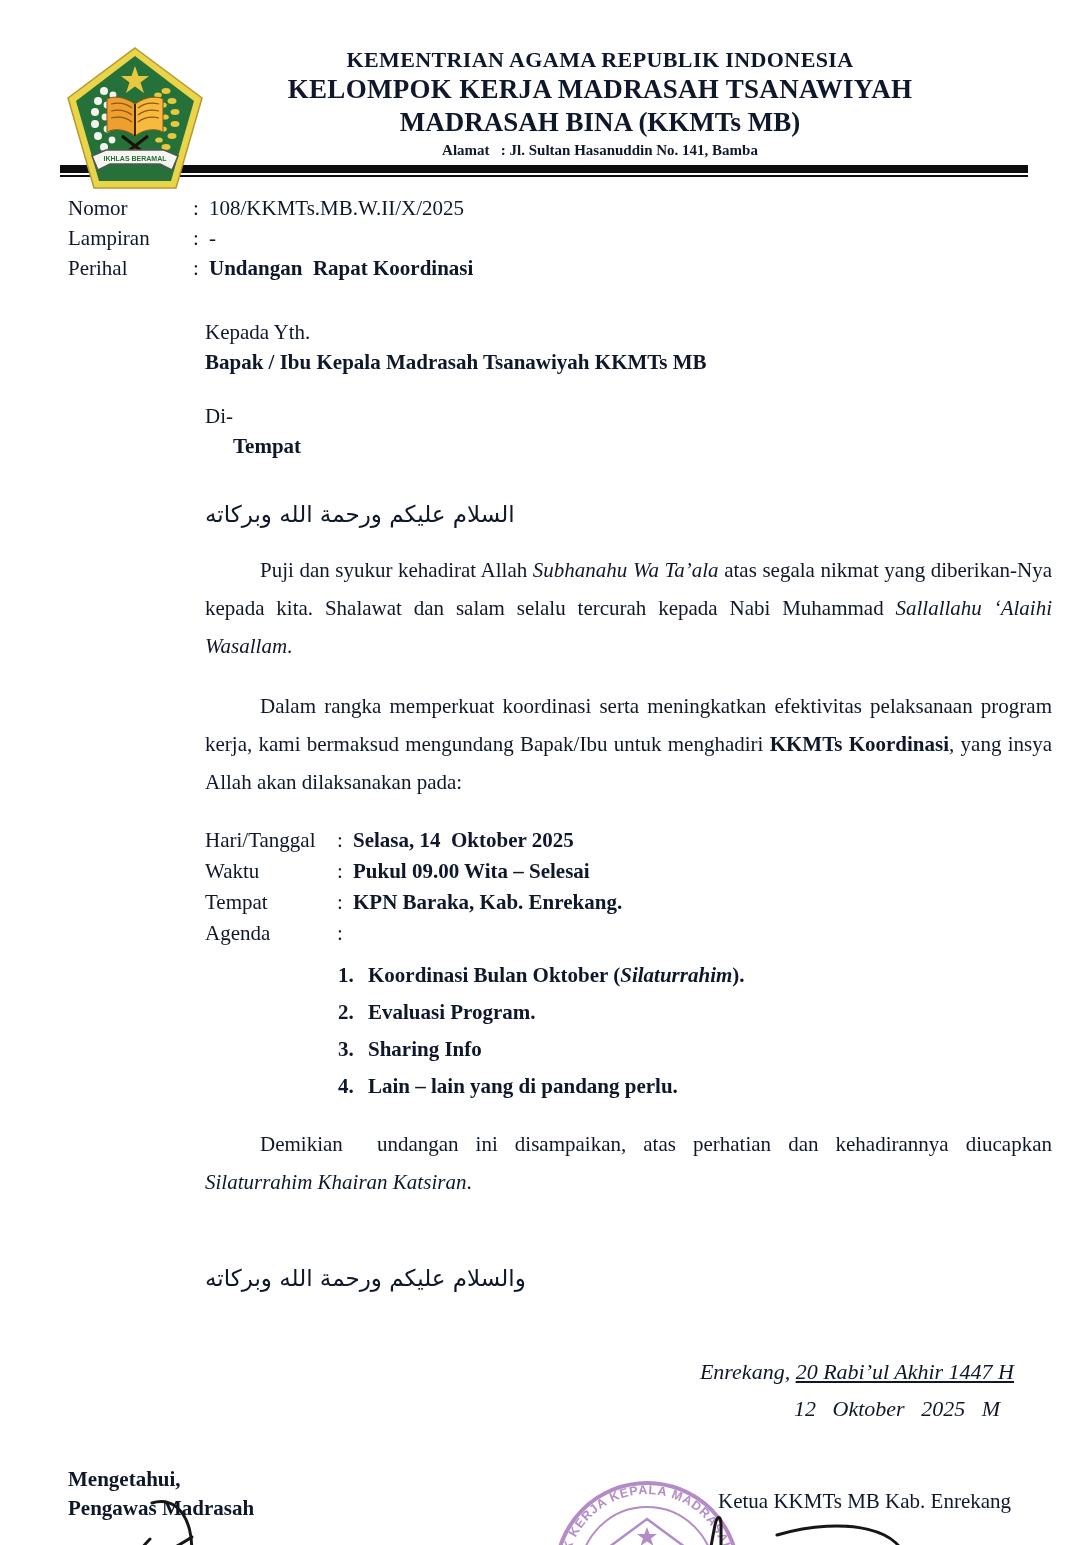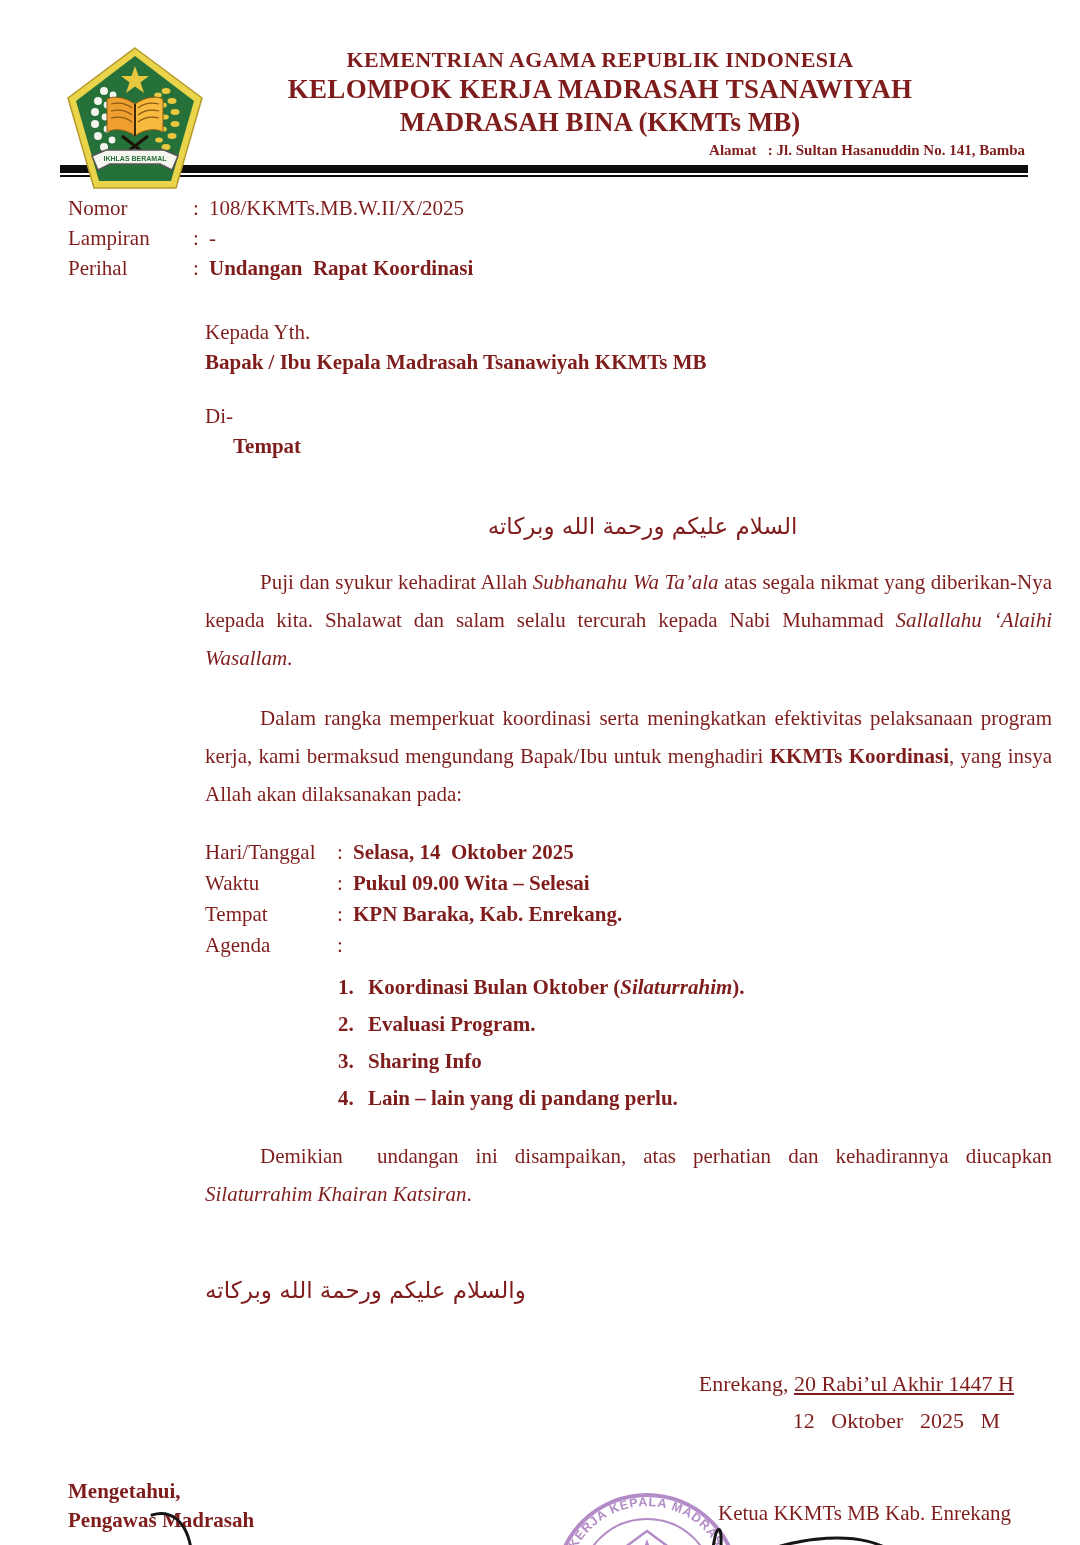--- a/index.html
+++ b/index.html
@@ -1,62 +1,62 @@
 <!DOCTYPE html>
 <html><head>
 <meta charset="utf-8">
 <style>
   html,body{margin:0;padding:0;background:#e8e8e8;}
   .page{
     width:1080px;height:1545px;position:relative;margin:0 auto;
-    background:#ffffff;color:#7f1d1d;overflow:hidden;
+    background:#ffffff;color:#0f172a;overflow:hidden;
     font-family:"Liberation Serif", serif;
   }
   
   .letterhead{position:relative;padding-top:46px;}
   .logo{position:absolute;left:64px;top:44px;width:142px;height:146px;}
   .head-text{margin-left:175px;margin-right:55px;text-align:center;font-weight:bold;line-height:1;}
   .h-line1{font-size:22px;line-height:27px;letter-spacing:.4px;}
   .h-line2{font-size:27px;line-height:33px;letter-spacing:.3px;}
   .h-line3{font-size:27px;line-height:32px;}
   .h-line4{font-size:22px;line-height:27px;letter-spacing:.5px;}
-  .h-addr{font-size:15px;line-height:20px;margin-top:2px;white-space:pre-wrap;text-align:right;}
+  .h-addr{font-size:15px;line-height:20px;margin-top:2px;white-space:pre-wrap;}
   .rule{margin:5px 52px 0 60px;height:2px;border-top:8px solid #0d0d0d;border-bottom:2px solid #0d0d0d;}
   
   .meta{margin:16px 0 0 68px;font-size:21px;line-height:30px;}
   .m-row{display:flex;}
   .m-label{width:125px;flex:none;}
   .m-sep{width:16px;flex:none;}
   .m-value{white-space:pre-wrap;}
   .bold{font-weight:bold;}
   .italic{font-style:italic;}
   
   .recipient{margin:34px 0 2px 205px;font-size:21px;line-height:30px;}
   .recipient .di-block{margin-top:24px;}
   .recipient .place{margin-left:28px;}
   
   .arabic{font-family:"DejaVu Sans", sans-serif;font-size:23px;line-height:34px;margin-left:205px;}
-  .arabic-open{margin-top:48px;text-align:center;}
+  .arabic-open{margin-top:36px;}
   .arabic-close{margin-top:60px;}
   
   .para{margin:20px 28px 0 205px;font-size:21px;line-height:38px;
         text-align:justify;text-indent:55px;white-space:pre-wrap;}
   .para2{margin-top:22px;}
   
   .details{margin:24px 0 0 205px;font-size:21px;line-height:31px;}
   .d-row{display:flex;}
   .d-label{width:132px;flex:none;}
   .d-sep{width:16px;flex:none;}
   .d-value{font-weight:bold;white-space:pre-wrap;}
   
   .agenda{margin:8px 0 0 338px;font-size:21px;line-height:37px;font-weight:bold;}
   .a-item{display:flex;}
   .a-num{width:30px;flex:none;}
   
-  .dateline{margin:58px 66px 0 0;text-align:right;font-size:22px;line-height:37px;}
+  .dateline{margin:58px 66px 0 0;text-align:right;font-size:22px;line-height:37px;font-style:italic;}
   .underline{text-decoration:underline;}
   .date-line2{white-space:pre-wrap;padding-right:14px;text-align:right;}
   
   .sig-row{position:relative;height:265px;margin-top:22px;font-size:21px;}
   .sig-left-title{position:absolute;left:68px;top:16px;line-height:29px;font-weight:bold;}
   .sig-left-svg{position:absolute;left:0px;top:48px;}
   .sig-right-title{position:absolute;left:718px;top:40px;}
   .stamp-svg{position:absolute;left:552px;top:30px;opacity:.85;}
   .sig-right-svg{position:absolute;left:655px;top:60px;}
 </style>

